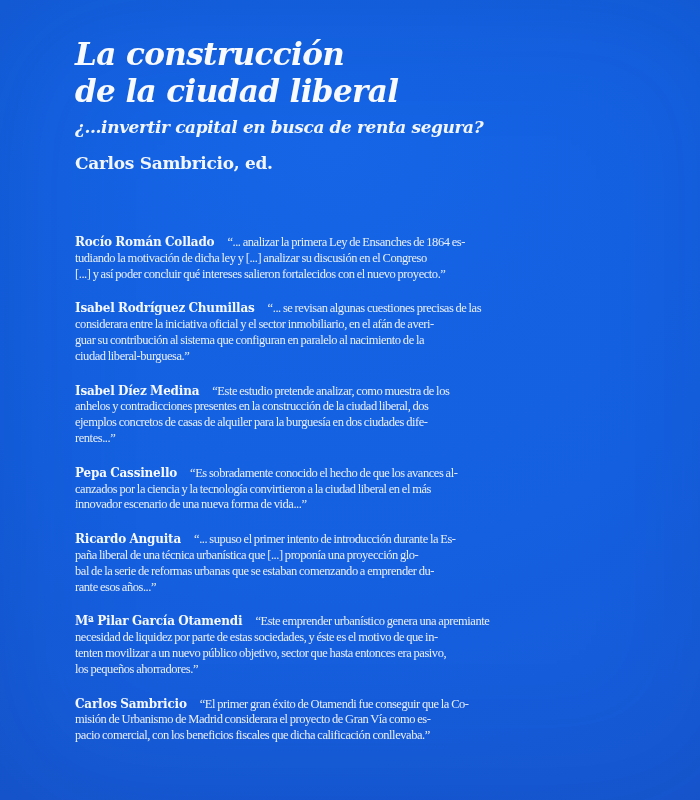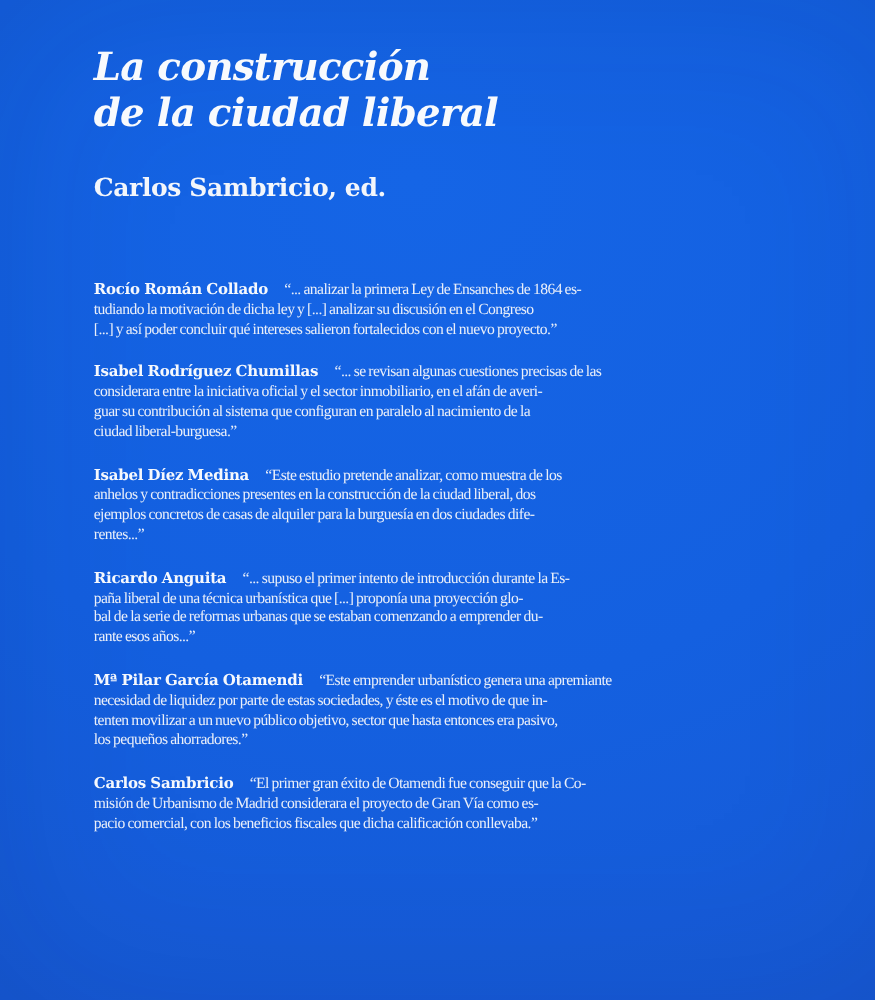--- a/index.html
+++ b/index.html
@@ -24,24 +24,24 @@
     color: #f8fafd;
   }
   .subtitle {
     margin-top: 7px;
     font-family: "DejaVu Serif", serif;
     font-style: italic; font-weight: bold;
     font-size: 17px; letter-spacing: -0.4px;
     color: #f3f6fb;
   }
   .editor {
-    margin-top: 28px;
+    margin-top: 16px;
     font-family: "DejaVu Serif", serif;
     font-weight: bold;
-    font-size: 20px; letter-spacing: -0.3px;
+    font-size: 17px; letter-spacing: -0.3px;
     color: #f3f6fb;
   }
   .quotes { margin-top: 62px; }
   .quote {
     margin: 0 0 19px 0;
     font-family: "Liberation Serif", serif;
     font-size: 12.5px; line-height: 15.8px;
     letter-spacing: -0.45px; word-spacing: -0.5px;
     color: #eaeff9;
   }
@@ -55,34 +55,38 @@
   }
   .qtext { white-space: pre-line; text-align: center; }
 </style>
 </head>
 <body>
 
 <div class="cover">
   <div class="content">
     <h1 class="title">La construcción
 de la ciudad liberal</h1>
+    <div class="subtitle">¿...invertir capital en busca de renta segura?</div>
     <div class="editor">Carlos Sambricio, ed.</div>
 
     <div class="quotes">
       <p class="quote"><span class="author">Rocío Román Collado</span><span class="qtext">“... analizar la primera Ley de Ensanches de 1864 es-
 tudiando la motivación de dicha ley y [...] analizar su discusión en el Congreso
 [...] y así poder concluir qué intereses salieron fortalecidos con el nuevo proyecto.”</span></p>
       <p class="quote"><span class="author">Isabel Rodríguez Chumillas</span><span class="qtext">“... se revisan algunas cuestiones precisas de las
 considerara entre la iniciativa oficial y el sector inmobiliario, en el afán de averi-
 guar su contribución al sistema que configuran en paralelo al nacimiento de la
 ciudad liberal-burguesa.”</span></p>
       <p class="quote"><span class="author">Isabel Díez Medina</span><span class="qtext">“Este estudio pretende analizar, como muestra de los
 anhelos y contradicciones presentes en la construcción de la ciudad liberal, dos
 ejemplos concretos de casas de alquiler para la burguesía en dos ciudades dife-
 rentes...”</span></p>
+      <p class="quote"><span class="author">Pepa Cassinello</span><span class="qtext">“Es sobradamente conocido el hecho de que los avances al-
+canzados por la ciencia y la tecnología convirtieron a la ciudad liberal en el más
+innovador escenario de una nueva forma de vida...”</span></p>
       <p class="quote"><span class="author">Ricardo Anguita</span><span class="qtext">“... supuso el primer intento de introducción durante la Es-
 paña liberal de una técnica urbanística que [...] proponía una proyección glo-
 bal de la serie de reformas urbanas que se estaban comenzando a emprender du-
 rante esos años...”</span></p>
       <p class="quote"><span class="author">Mª Pilar García Otamendi</span><span class="qtext">“Este emprender urbanístico genera una apremiante
 necesidad de liquidez por parte de estas sociedades, y éste es el motivo de que in-
 tenten movilizar a un nuevo público objetivo, sector que hasta entonces era pasivo,
 los pequeños ahorradores.”</span></p>
       <p class="quote"><span class="author">Carlos Sambricio</span><span class="qtext">“El primer gran éxito de Otamendi fue conseguir que la Co-
 misión de Urbanismo de Madrid considerara el proyecto de Gran Vía como es-

